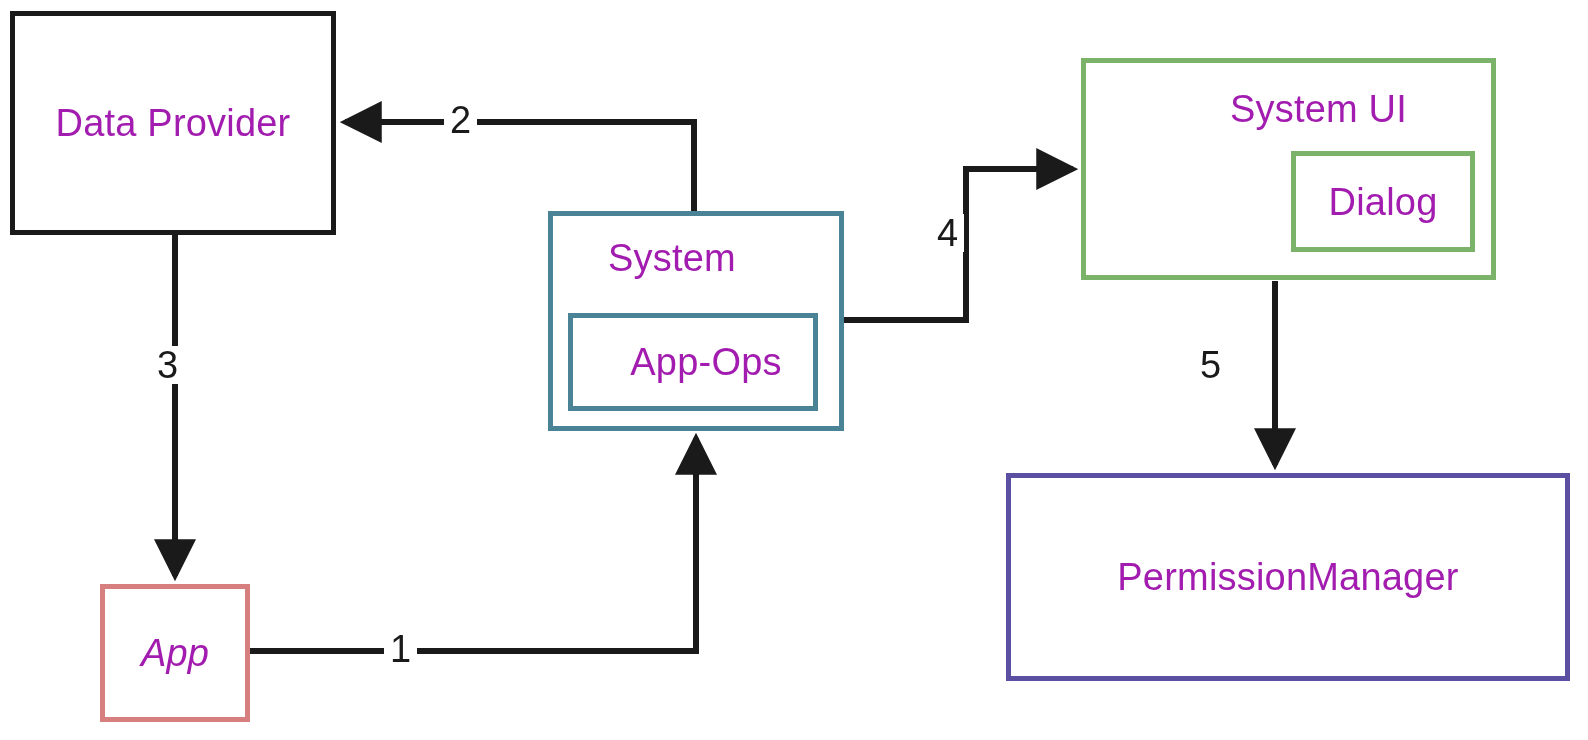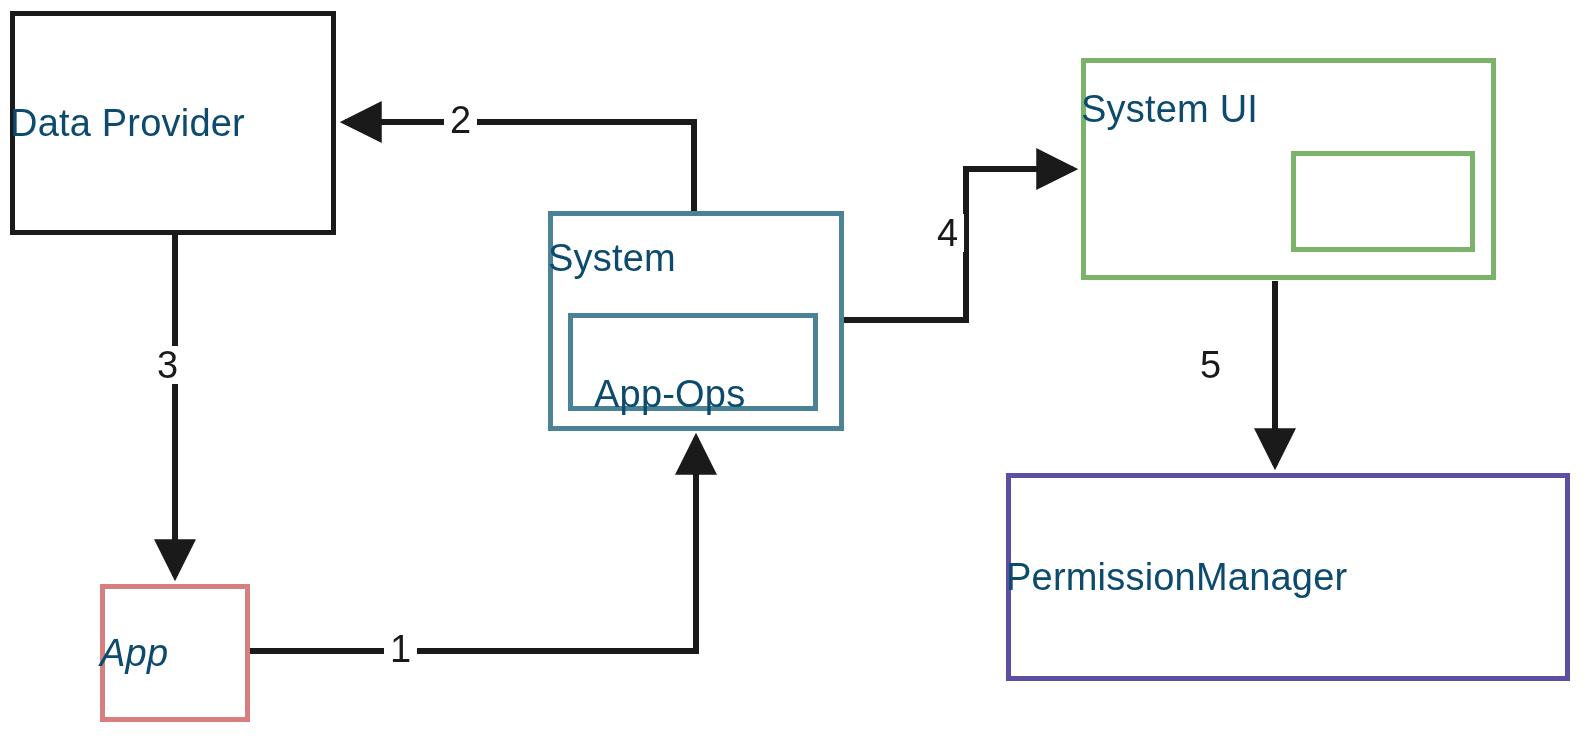--- a/index.html
+++ b/index.html
@@ -23,23 +23,24 @@
     height: 740px;
   }
   .node-box {
     position: absolute;
     box-sizing: border-box;
     background: #ffffff;
   }
   .node-label {
     position: absolute;
     white-space: nowrap;
-    color: #0c4a6e;
+    color: #a21caf;
     font-size: 38px;
     line-height: 1;
+    text-align: center;
     letter-spacing: 0.2px;
   }
   .edge-label {
     position: absolute;
     white-space: nowrap;
     color: #1a1a1a;
     font-size: 38px;
     line-height: 1;
     background: #ffffff;
     padding: 0 6px;
@@ -79,28 +80,29 @@
   <div class="node-box" style="left:100px; top:584px; width:150px; height:138px; border:5px solid #d77f7f;">
   </div>
   <div class="node-label" style="left:100px; top:634px; width:150px;font-style:italic;">App</div>
 
   <div class="node-box" style="left:548px; top:211px; width:296px; height:220px; border:5px solid #4a8296;">
   </div>
   <div class="node-label" style="left:548px; top:239px; width:248px;">System</div>
 
   <div class="node-box" style="left:568px; top:313px; width:250px; height:98px; border:5px solid #4a8296;">
   </div>
-  <div class="node-label" style="left:594px; top:343px; width:250px;margin-top:32px;">App-Ops</div>
+  <div class="node-label" style="left:581px; top:343px; width:250px;">App-Ops</div>
 
   <div class="node-box" style="left:1081px; top:58px; width:415px; height:222px; border:5px solid #7cb36a;">
   </div>
   <div class="node-label" style="left:1081px; top:90px; width:475px;">System UI</div>
 
   <div class="node-box" style="left:1291px; top:151px; width:184px; height:101px; border:5px solid #7cb36a;">
   </div>
+  <div class="node-label" style="left:1291px; top:183px; width:184px;">Dialog</div>
 
   <div class="node-box" style="left:1006px; top:473px; width:564px; height:208px; border:5px solid #5a4fa0;">
   </div>
   <div class="node-label" style="left:1006px; top:558px; width:564px;">PermissionManager</div>
 
   <div class="edge-label" style="left:384px; top:630px;">1</div>
 
   <div class="edge-label" style="left:444px; top:101px;">2</div>
 
   <div class="edge-label" style="left:151px; top:346px;">3</div>

